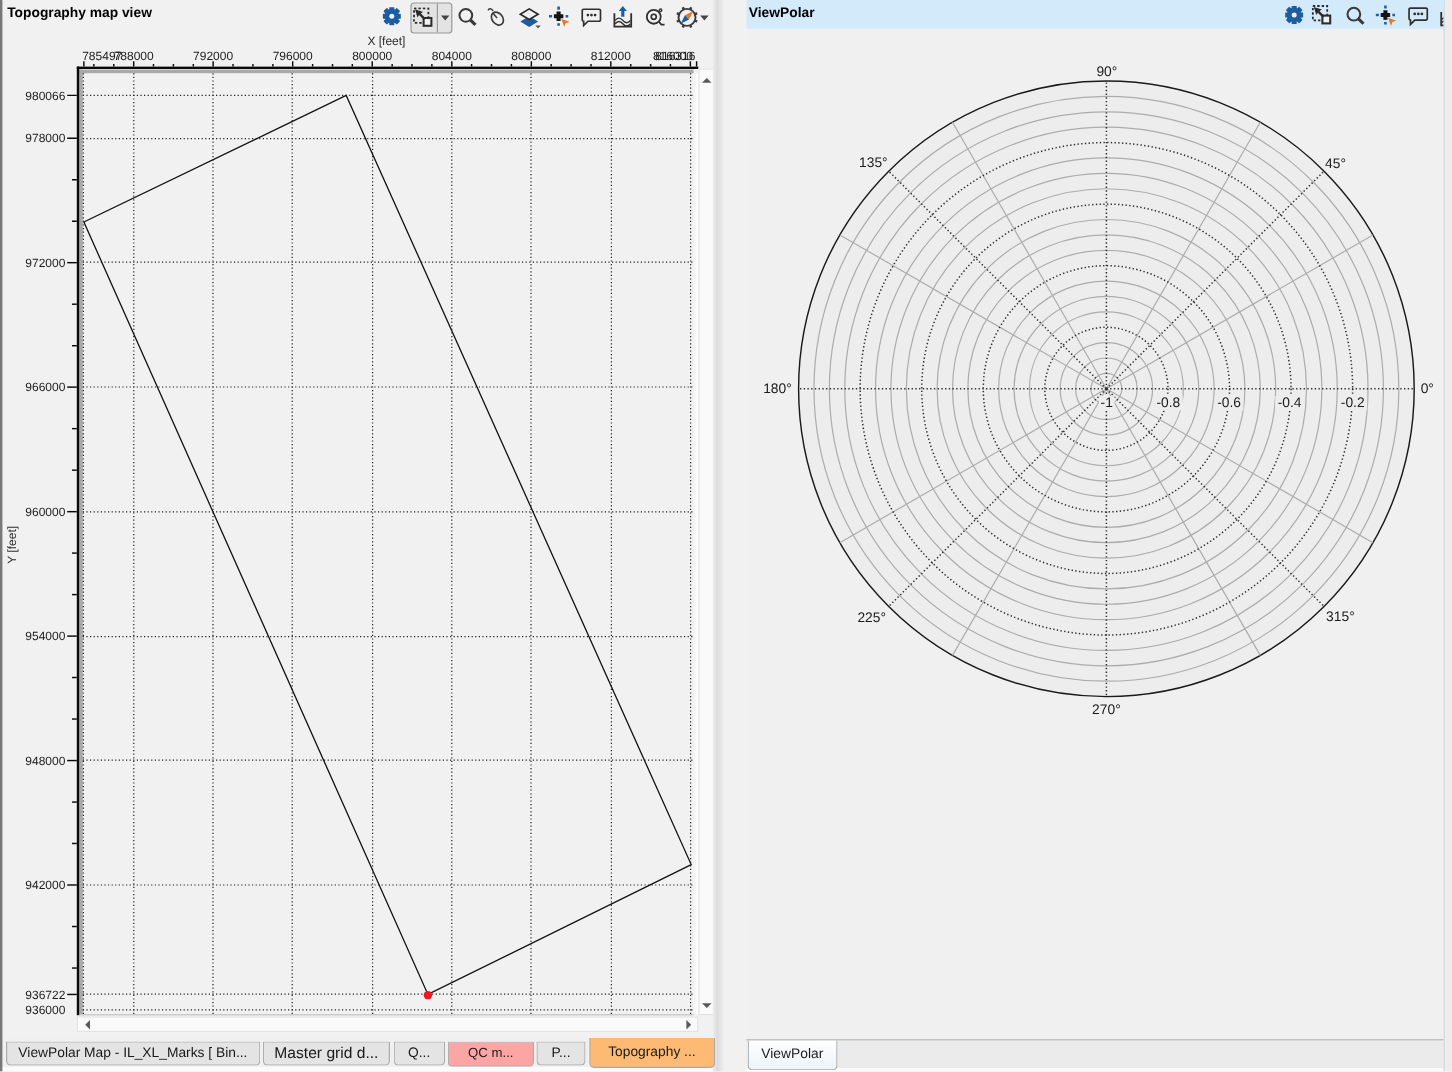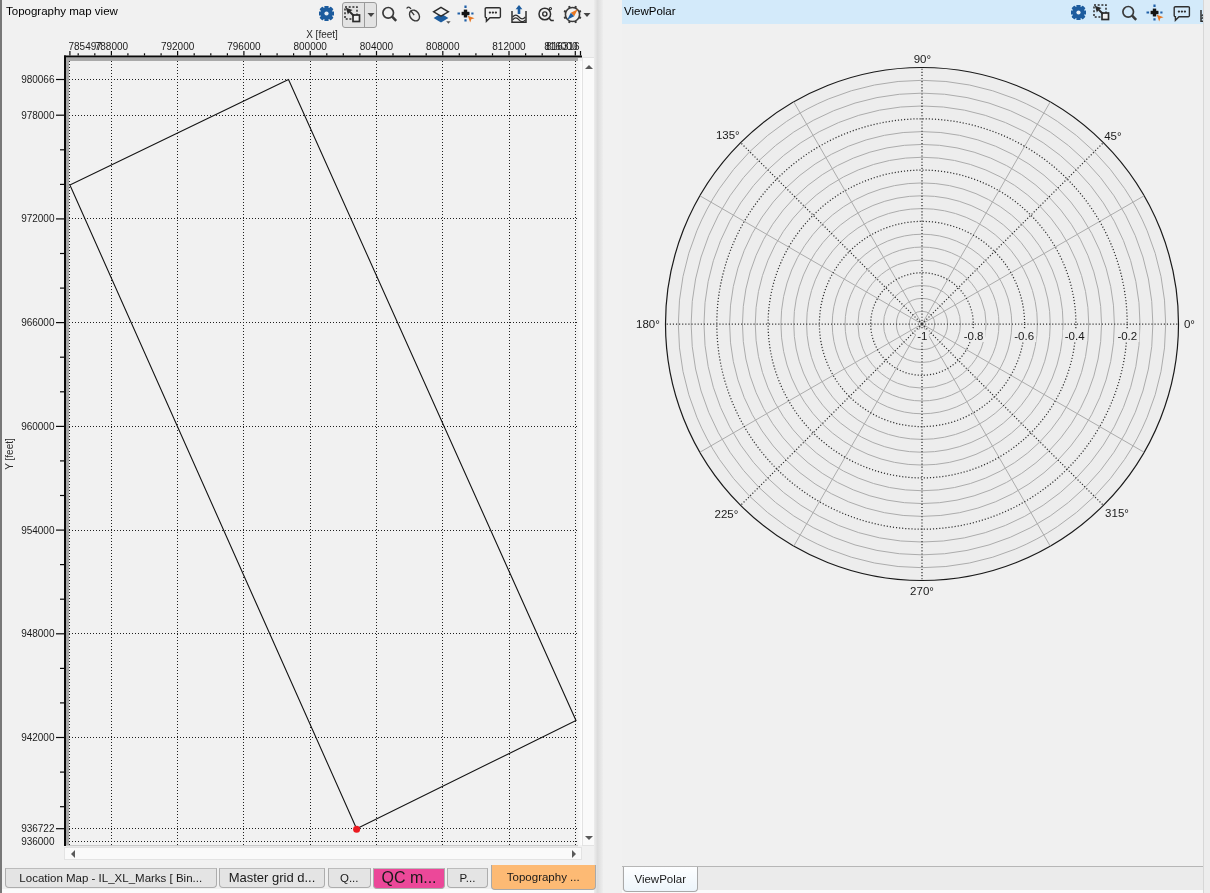--- a/index.html
+++ b/index.html
@@ -1,15 +1,15 @@
 <!DOCTYPE html>
 <html><head><meta charset="utf-8"><style>
 * {margin:0;padding:0;box-sizing:border-box}
 body {width:1210px;height:893px;font-family:"Liberation Sans",sans-serif;background:#f1f1f1;position:relative;overflow:hidden}
-.hdrtxt {font-weight:normal;font-size:11.5px;color:#000;position:absolute;left:6px;top:5px}
+.hdrtxt {font-weight:bold;font-size:11.5px;color:#000;position:absolute;left:6px;top:5px}
 </style></head><body>
 <div style="position:absolute;left:0;top:0;width:2px;height:893px;background:#787878;z-index:9"></div>
 
 <div style="position:absolute;left:0;top:0;width:596px;height:893px;background:#f1f1f1">
   <div style="position:absolute;left:0;top:0;width:596px;height:29px;background:#f1f1f1">
     <span class="hdrtxt">Topography map view</span>
     <svg style="position:absolute;left:319px;top:6px" width="15" height="15" viewBox="0 0 15 15">
         <rect x="5.4" y="-0.4" width="4.2" height="5" rx="0.8" transform="rotate(0 7.5 7.5)" fill="#1d5c9e"></rect>
         <rect x="5.4" y="-0.4" width="4.2" height="5" rx="0.8" transform="rotate(45 7.5 7.5)" fill="#1d5c9e"></rect>
         <rect x="5.4" y="-0.4" width="4.2" height="5" rx="0.8" transform="rotate(90 7.5 7.5)" fill="#1d5c9e"></rect>
@@ -209,24 +209,24 @@
 
   <div style="position:absolute;left:64px;top:847px;width:518px;height:13px;background:#fafafa;border:1px solid #e3e3e3"></div>
   <svg style="position:absolute;left:70px;top:849px" width="6" height="10" viewBox="0 0 6 10">
       <polygon points="5,1 5,9 1,5" fill="#5a5a5a"></polygon>
     </svg>
   <svg style="position:absolute;left:571px;top:849px" width="6" height="10" viewBox="0 0 6 10">
       <polygon points="1,1 1,9 5,5" fill="#5a5a5a"></polygon>
     </svg>
 
   <div style="position:absolute;left:0;top:865px;width:596px;height:24px;background:#f0f0f0">
-    <div style="position:absolute;left:4.5px;top:2.5px;width:212.5px;height:20.5px;background:#e4e4e4;border:1px solid #adadad;border-top:1px solid #bbb;border-radius:0 0 4px 4px;display:flex;align-items:center;justify-content:center;font-size:11.5px;color:#1a1a1a">Location Map - IL_XL_Marks [ Bin...</div>
+    <div style="position:absolute;left:4.5px;top:2.5px;width:212.5px;height:20.5px;background:#e4e4e4;border:1px solid #adadad;border-top:1px solid #bbb;border-radius:0 0 4px 4px;display:flex;align-items:center;justify-content:center;font-size:11.5px;color:#1a1a1a">ViewPolar Map - IL_XL_Marks [ Bin...</div>
 <div style="position:absolute;left:219px;top:2.5px;width:106px;height:20.5px;background:#e4e4e4;border:1px solid #adadad;border-top:1px solid #bbb;border-radius:0 0 4px 4px;display:flex;align-items:center;justify-content:center;font-size:13px;color:#1a1a1a">Master grid d...</div>
 <div style="position:absolute;left:327.5px;top:2.5px;width:43.5px;height:20.5px;background:#e4e4e4;border:1px solid #adadad;border-top:1px solid #bbb;border-radius:0 0 4px 4px;display:flex;align-items:center;justify-content:center;font-size:11.5px;color:#1a1a1a">Q...</div>
-<div style="position:absolute;left:373px;top:3px;width:72px;height:20.5px;background:#ec4899;border:1px solid #adadad;border-top:1px solid #bbb;border-radius:0 0 4px 4px;display:flex;align-items:center;justify-content:center;font-size:16px;color:#1a1a1a">QC m...</div>
+<div style="position:absolute;left:373px;top:3px;width:72px;height:20.5px;background:#fca5a5;border:1px solid #adadad;border-top:1px solid #bbb;border-radius:0 0 4px 4px;display:flex;align-items:center;justify-content:center;font-size:11px;color:#1a1a1a">QC m...</div>
 <div style="position:absolute;left:447px;top:2.5px;width:41px;height:20.5px;background:#e4e4e4;border:1px solid #adadad;border-top:1px solid #bbb;border-radius:0 0 4px 4px;display:flex;align-items:center;justify-content:center;font-size:11.5px;color:#1a1a1a">P...</div>
 <div style="position:absolute;left:490.5px;top:-0.5px;width:105.5px;height:25.5px;background:#fdba74;border:1px solid #a9a9a9;border-top:none;border-radius:0 0 4px 4px;display:flex;align-items:center;justify-content:center;font-size:11.5px;color:#1a1a1a;z-index:3">Topography ...</div>
   </div>
   <div style="position:absolute;left:0;top:889px;width:596px;height:4px;background:#fbfbfb"></div>
 </div>
 
 <div style="position:absolute;left:594px;top:0;width:9px;height:893px;background:linear-gradient(90deg,#ededed,#dcdcdc 40%,#eeeeee)"></div>
 
 <div style="position:absolute;left:622px;top:0;width:600px;height:893px;background:#f0f0f0">
   <div style="position:absolute;left:0;top:0;width:600px;height:24px;background:#d3eafa">

